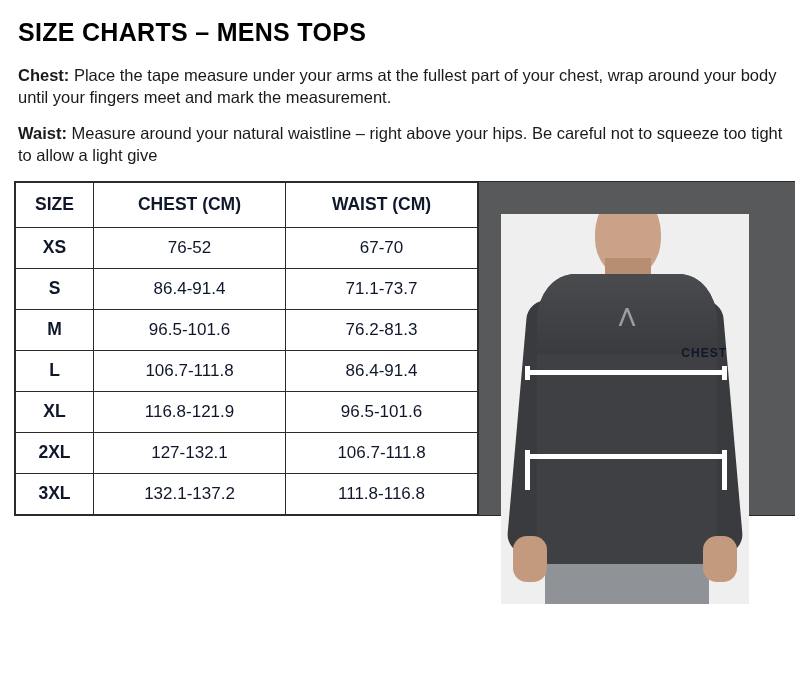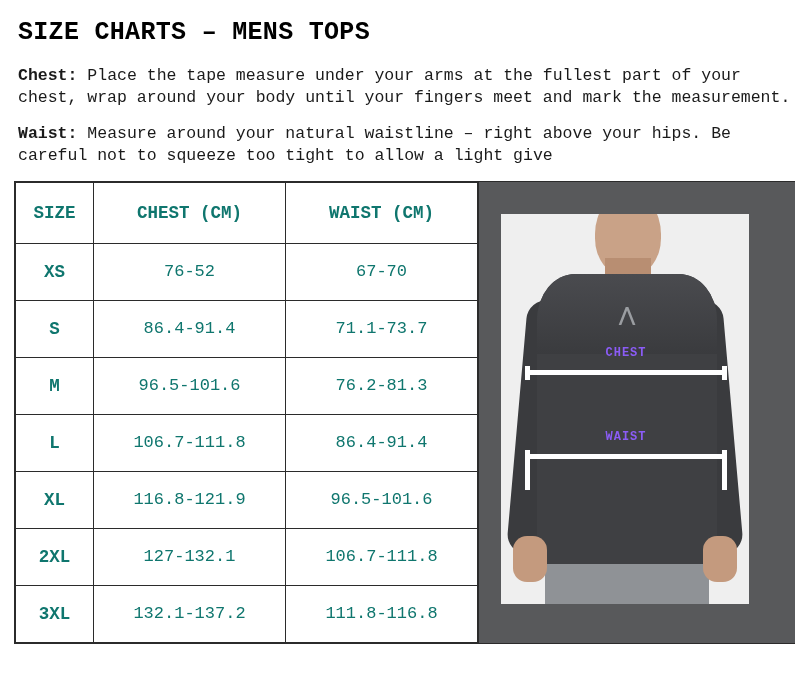--- a/index.html
+++ b/index.html
@@ -13,21 +13,20 @@
     font-family: "Liberation Sans", sans-serif;
     color: #1a1a1a;
     overflow: hidden;
   }
   .page {
     position: relative;
     width: 809px;
     height: 685px;
     box-sizing: border-box;
     padding: 14px 14px 0 14px;
-    font-family: Liberation Mono, monospace;
   }
   .title {
     font-size: 25px;
     font-weight: bold;
     letter-spacing: 0.3px;
     margin: 4px 0 18px 4px;
     color: #000;
   }
   .intro {
     margin: 0 4px 14px 4px;
@@ -50,22 +49,22 @@
     border-collapse: collapse;
     width: 462px;
     table-layout: fixed;
   }
   table.size-table th,
   table.size-table td {
     border: 1px solid #2b2b2b;
     text-align: center;
     font-size: 17px;
     height: 40px;
-    padding: 8px 2px;
-    color: #0f766e;
+    padding: 0 2px;
+    color: #0f172a;
   }
   table.size-table thead th {
     font-weight: bold;
     font-size: 17.5px;
     height: 44px;
     background: #ffffff;
   }
   table.size-table td.size-cell {
     font-weight: bold;
     font-size: 17.5px;
@@ -169,25 +168,25 @@
   .measure .cap-l, .measure .cap-r {
     position: absolute;
     top: 0;
     width: 5px; height: 14px;
     background: #ffffff;
   }
   .measure .cap-l { left: 0; }
   .measure .cap-r { right: 0; }
   .measure-label {
     position: absolute;
-    color: #8b5cf6;
+    color: #0f172a;
     font-size: 12px;
     font-weight: bold;
     letter-spacing: 1px;
-    text-align: center;
+    text-align: right;
     width: 202px;
     left: 24px;
   }
   .chest-band { top: 152px; }
   .chest-text { top: 132px; }
   .waist-band { top: 236px; }
   .waist-text { top: 216px; }
   .tick-l, .tick-r {
     position: absolute;
     width: 5px; height: 30px;
@@ -280,21 +279,20 @@
         <div class="hand-r"></div>
         <div class="logo">⋀</div>
 
         <div class="measure-label chest-text">CHEST</div>
         <div class="measure chest-band">
           <div class="cap-l"></div>
           <div class="band"></div>
           <div class="cap-r"></div>
         </div>
 
-        <div class="measure-label waist-text">WAIST</div>
         <div class="measure waist-band">
           <div class="cap-l"></div>
           <div class="band"></div>
           <div class="cap-r"></div>
         </div>
         <div class="tick-l"></div>
         <div class="tick-r"></div>
       </div>
     </div>
 

